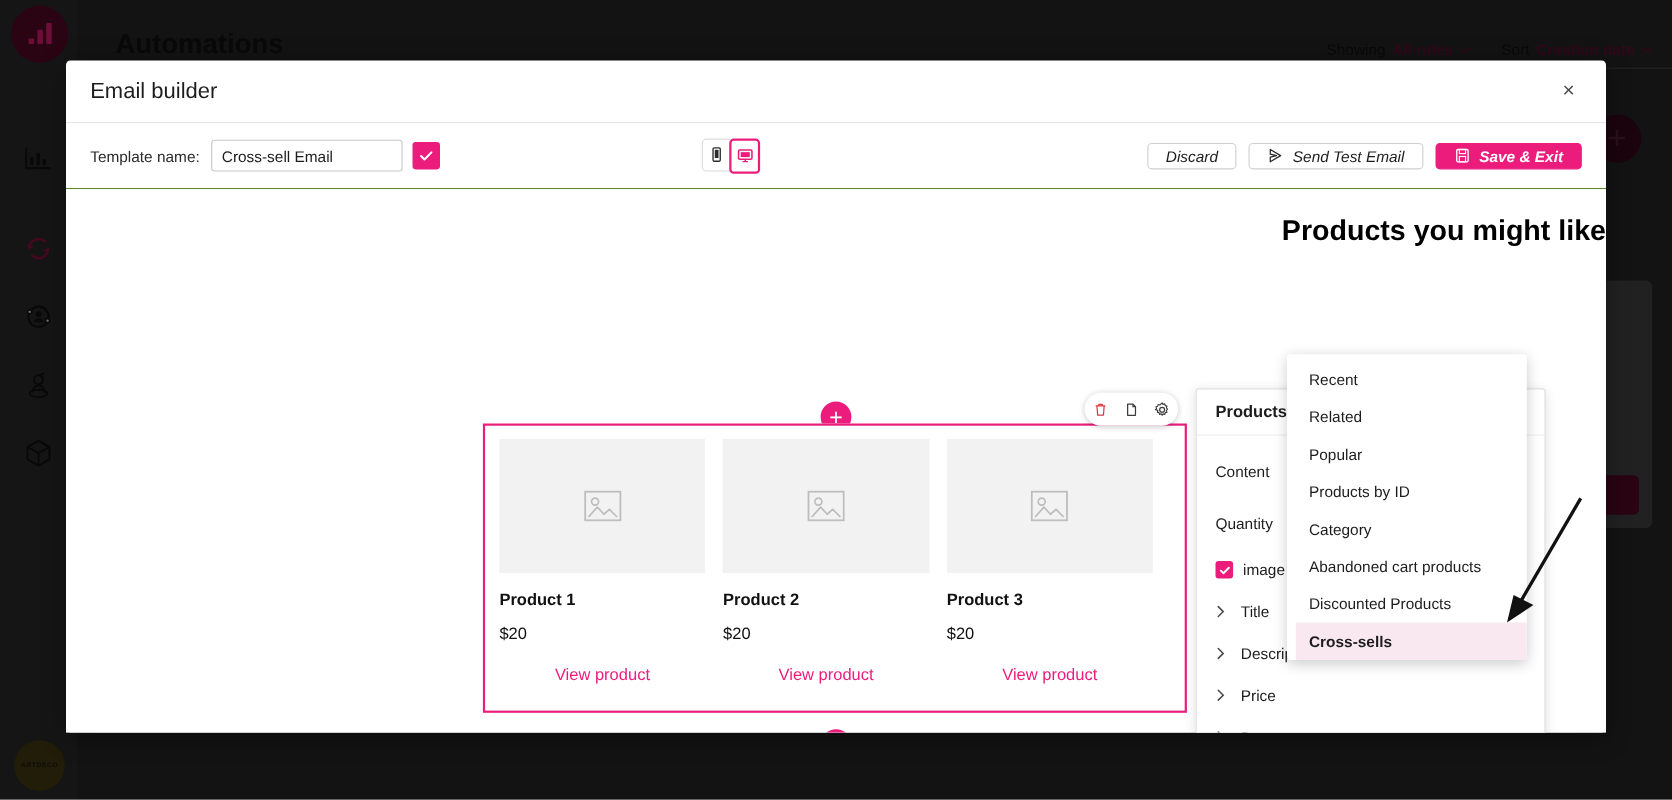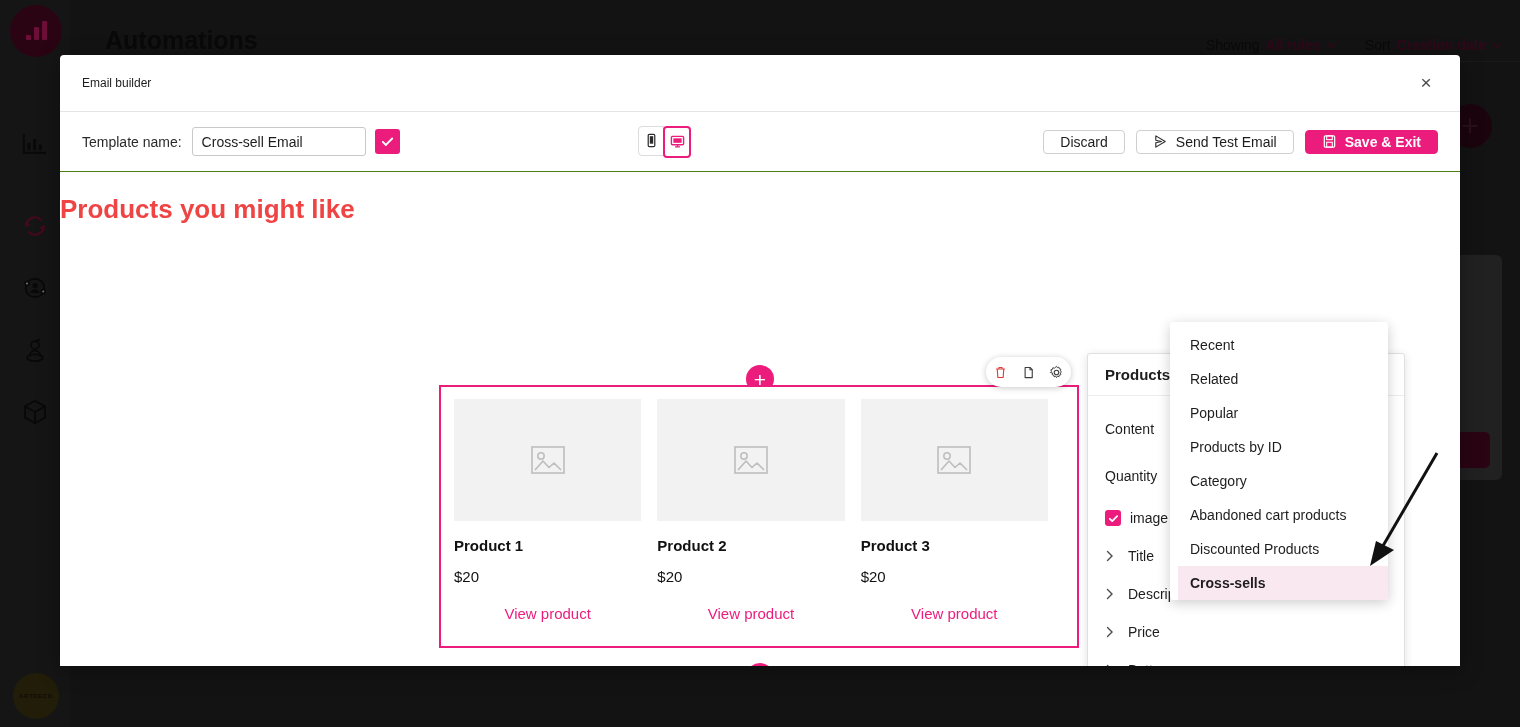--- a/index.html
+++ b/index.html
@@ -78,21 +78,21 @@
   .modal {
     position: absolute; left: 60px; top: 55px; width: 1400px; height: 611px;
     background: #ffffff; border-radius: 4px;
     box-shadow: 0 4px 22px rgba(0,0,0,.35);
     display: flex; flex-direction: column;
   }
   .modal-head {
     height: 57px; flex: none; border-bottom: 1px solid #e4e4e4;
     display: flex; align-items: center; padding: 0 22px; position: relative;
   }
-  .modal-title { font-size: 12px; color: #1d1d1d; }
+  .modal-title { font-size: 20px; color: #1d1d1d; }
   .modal-close {
     position: absolute; right: 20px; top: 50%; transform: translateY(-50%);
     width: 28px; height: 28px; display: flex; align-items: center; justify-content: center;
     font-size: 19px; color: #4b4b4b; cursor: pointer; font-family: "Liberation Sans", sans-serif;
   }
 
   .toolbar {
     height: 60px; flex: none; border-bottom: 1px solid #4d7c0f;
     display: flex; align-items: center; padding: 0 22px; position: relative;
   }
@@ -126,29 +126,30 @@
 
   .tb-actions {
     position: absolute; right: 22px; top: 50%; transform: translateY(-50%);
     display: flex; align-items: center; gap: 11px;
   }
   .btn {
     height: 24px; border-radius: 4px; border: 1px solid #cfcfcf; background: #fff;
     font-size: 14px; color: #1d1d1d; padding: 0 16px; cursor: pointer;
     display: flex; align-items: center; gap: 8px;
     font-family: "Liberation Sans", sans-serif;
+    font-style: italic;
   }
   .btn svg { width: 15px; height: 15px; flex: none; }
   .btn.primary { background: #ec1c7d; border-color: #ec1c7d; color: #fff; font-weight: bold; }
 
   
   .canvas { flex: 1; position: relative; overflow: hidden; background: #fff; }
   .email-title {
-    position: absolute; left: 0; right: 0; top: 22px; text-align: left;
-    font-size: 26px; font-weight: bold; color: #ef4444;
+    position: absolute; left: 0; right: 0; top: 22px; text-align: right;
+    font-size: 26px; font-weight: bold; color: #000000;
   }
   .add-btn {
     position: absolute; left: 50%; transform: translateX(-50%);
     width: 28px; height: 28px; border-radius: 50%; background: #ec1c7d;
     color: #fff; display: flex; align-items: center; justify-content: center;
     font-size: 21px; line-height: 1; cursor: pointer; font-weight: 300;
   }
   .add-top { top: 193px; }
   .add-bottom { top: 491px; }
 

